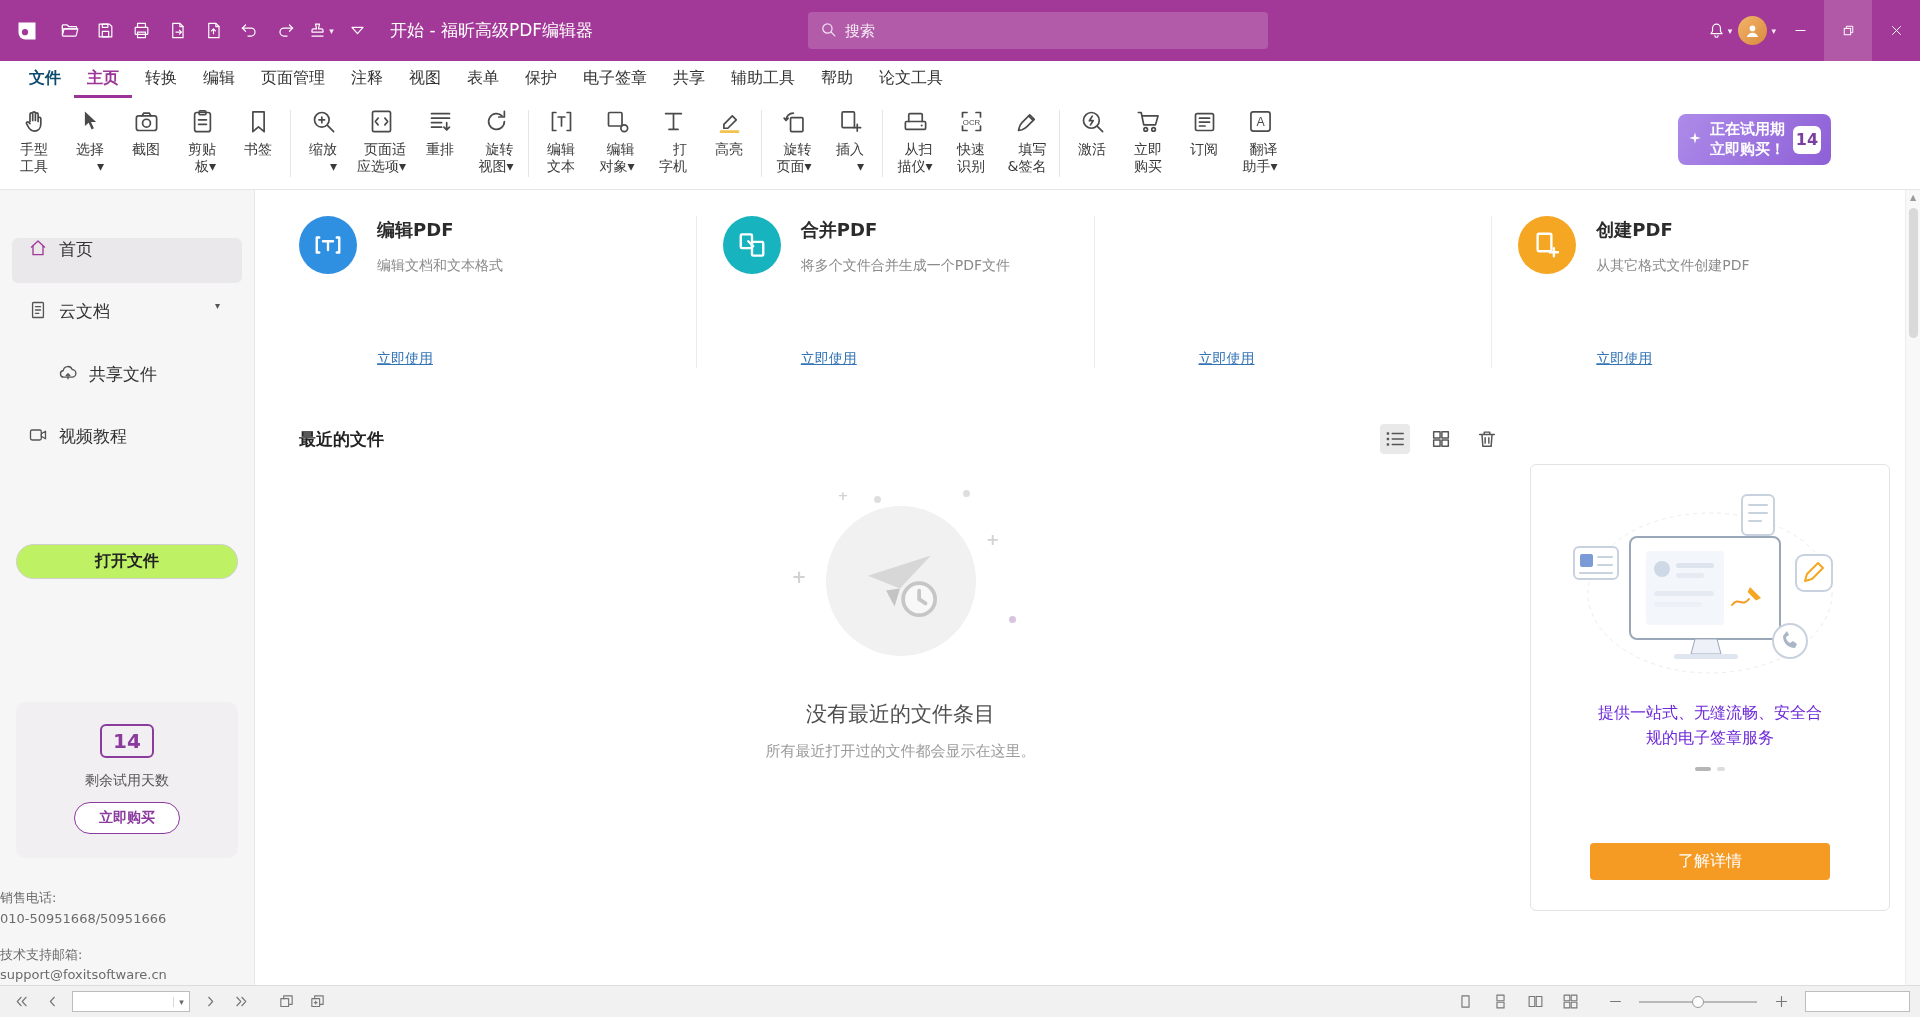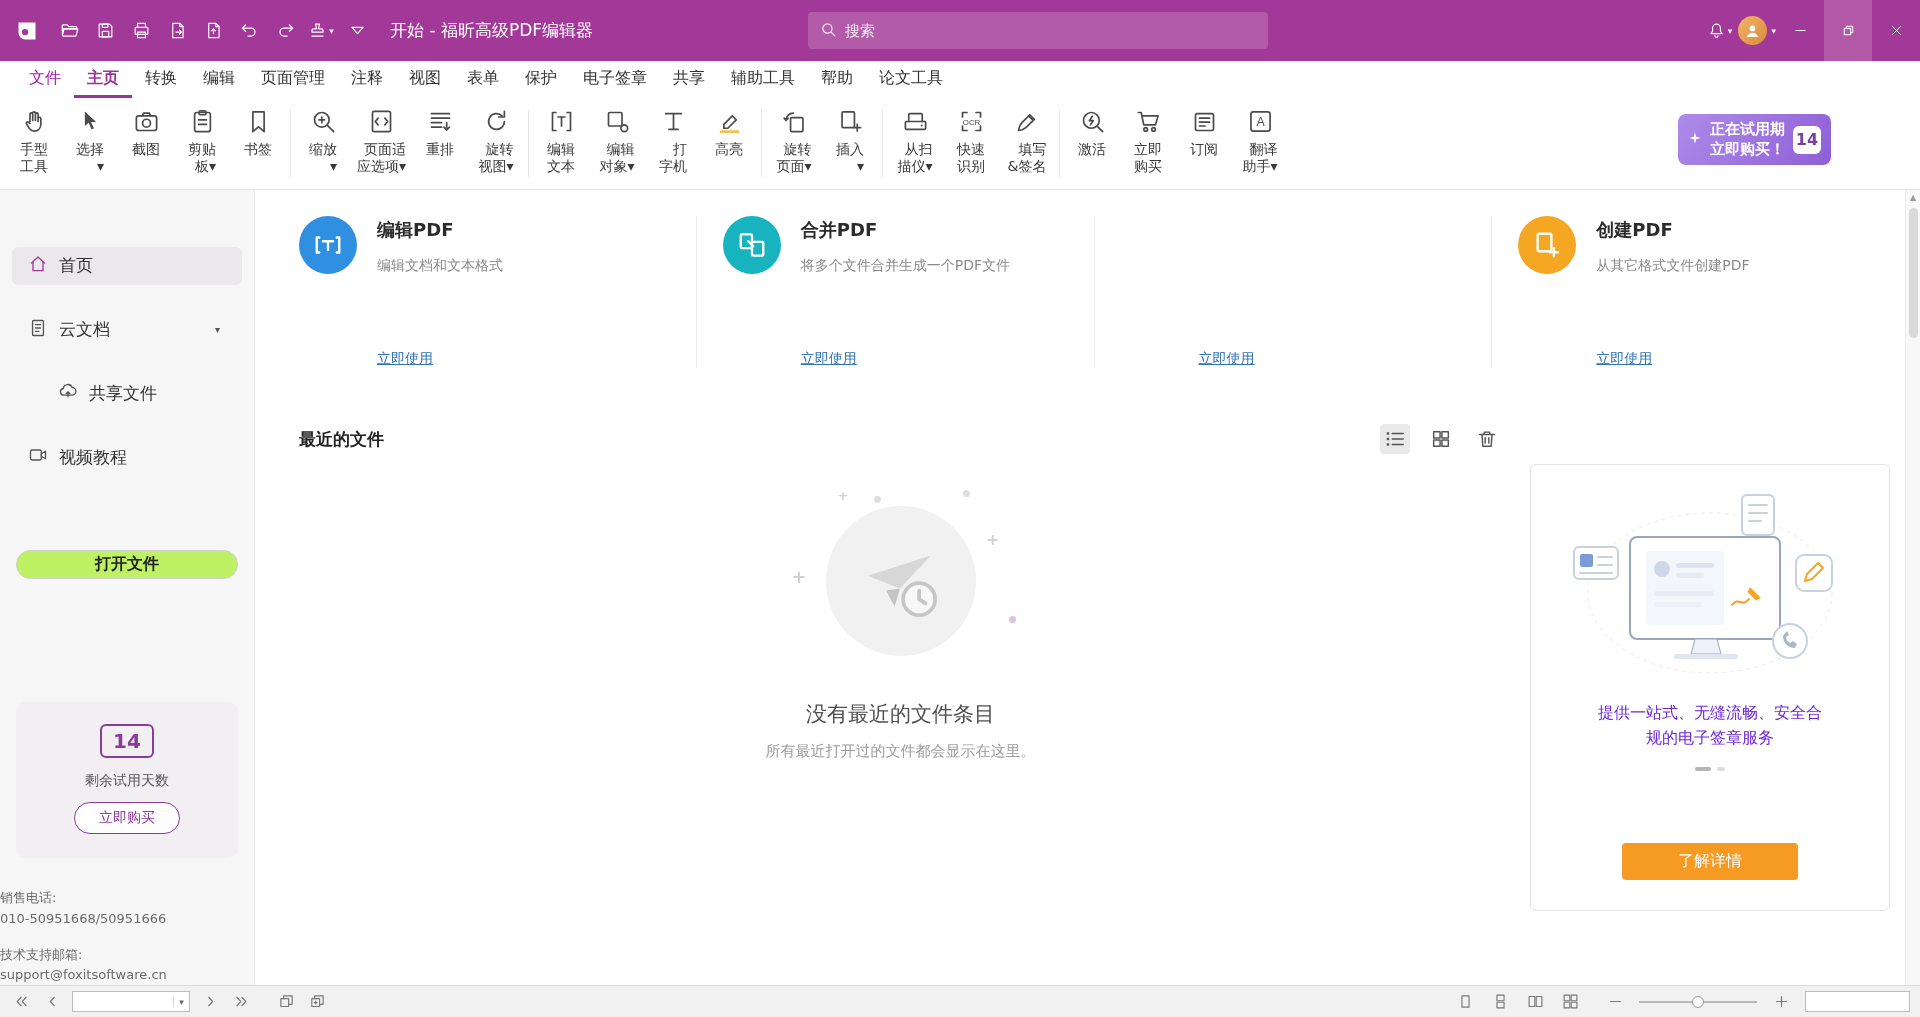--- a/index.html
+++ b/index.html
@@ -22,49 +22,49 @@
   .tb-right{position:absolute;right:0;top:0;height:61px;display:flex;align-items:center}
   .winbtn{width:48px;height:61px;display:flex;align-items:center;justify-content:center;cursor:pointer}
   .winbtn svg{width:17px;height:17px;stroke:#fff;fill:none;stroke-width:1.4}
   .winbtn.restore{background:rgba(255,255,255,.16)}
   .avatar{width:29px;height:29px;border-radius:50%;background:linear-gradient(135deg,#f3b56a,#d98a3e);display:flex;align-items:center;justify-content:center;margin:0 2px}
   .avatar svg{width:17px;height:17px;fill:#fff;stroke:none}
 
   
   .menubar{flex:0 0 37px;display:flex;align-items:stretch;padding-left:16px;background:#fff}
   .menu-item{display:flex;align-items:center;padding:0 13px;font-size:16px;color:#333;cursor:pointer;border-bottom:3px solid transparent}
-  .menu-item.mi-file{font-weight:normal;color:#a21caf}
+  .menu-item.mi-file{font-weight:bold;color:#0c4a6e}
   .menu-item.active{color:#9C3396;font-weight:bold;border-bottom-color:#9C3396}
 
   
   .ribbon{flex:0 0 92px;display:flex;align-items:flex-start;padding-left:6px;border-bottom:1px solid #e6e6e6;position:relative;background:#fff}
   .ri{min-width:56px;padding:9px 6px 4px;display:flex;flex-direction:column;align-items:center;gap:5px;cursor:pointer;border-radius:4px}
   .ri-icon{height:29px;display:flex;align-items:center}
   .ri-icon svg{width:27px;height:27px;stroke:#4a4a4a;fill:none;stroke-width:1.5;stroke-linecap:round;stroke-linejoin:round}
   .ri-label{font-size:14px;line-height:1.18;white-space:pre-line;text-align:right;color:#3a3a3a}
   .ri-sep{width:1px;background:#e5e5e5;align-self:stretch;margin:12px 4px}
   .trial-badge{position:absolute;right:89px;top:16px;height:51px;display:flex;align-items:center;gap:8px;padding:0 10px;border-radius:8px;background:linear-gradient(125deg,#AD8BE9 0%,#8E5FD6 100%);cursor:pointer}
   .trial-badge .tlines{color:#fff;font-size:15px;font-weight:bold;line-height:1.3;white-space:nowrap}
   .trial-days-chip{width:28px;height:28px;background:#fff;border-radius:6px;color:#7B3FA0;font-weight:bold;font-size:16px;display:flex;align-items:center;justify-content:center}
   .tstar svg{width:14px;height:14px;fill:#fff;stroke:none}
 
   
   .bodyrow{flex:1;display:flex;min-height:0}
   .sidebar{flex:0 0 255px;background:#f7f6f7;border-right:1px solid #e7e7e7;display:flex;flex-direction:column;padding-top:48px}
-  .side-item{height:48px;margin:9px 12px 17px;display:flex;align-items:center;gap:11px;padding-left:16px;border-radius:6px;font-size:17px;color:#333;cursor:pointer}
+  .side-item{height:48px;margin:0 12px 17px;display:flex;gap:11px;padding-left:16px;border-radius:6px;font-size:17px;color:#333;cursor:pointer}
   .side-item.active{background:#eae8eb;font-weight:500}
   .side-item.sub{padding-left:46px}
   .si-icon svg{width:20px;height:20px;stroke:#555;fill:none;stroke-width:1.6;stroke-linecap:round;stroke-linejoin:round}
   .side-item.active .si-icon svg{stroke:#A23897}
   .si-caret{margin-left:auto;margin-right:22px;font-size:10px;color:#555}
   .open-btn{margin:57px 16px 0;height:37px;border-radius:19px;border:1px solid #cfcfcf;background:#bef264;font-size:16px;font-weight:bold;color:#222;cursor:pointer;font-family:inherit}
   .trial-card{margin:123px 16px 0;background:#f1eff1;border-radius:10px;padding:22px 10px 24px;display:flex;flex-direction:column;align-items:center}
   .trial-days{font-size:20px;font-weight:bold;color:#8B3A9E;border:2px solid #8B3A9E;border-radius:6px;padding:3px 11px}
   .trial-cap{font-size:14px;color:#555;margin-top:14px}
-  .trial-buy{margin-top:12px;padding:6px 24px;border-radius:16px;border:1.5px solid #8B3A9E;background:#fff;color:#8B3A9E;font-size:14px;font-weight:normal;cursor:pointer;font-family:inherit}
+  .trial-buy{margin-top:12px;padding:6px 24px;border-radius:16px;border:1.5px solid #8B3A9E;background:#fff;color:#8B3A9E;font-size:14px;font-weight:bold;cursor:pointer;font-family:inherit}
   .contact{margin-top:30px;font-size:13px;color:#6b6b6b;line-height:1.55}
   .contact .gap{margin-top:16px}
 
   
   .content{flex:1;position:relative;padding:0 30px 0 44px;overflow:hidden;background:#fff}
   .sec-title{font-size:17px;font-weight:bold;color:#222}
   .sec-sub{font-size:13px;color:#9a9a9a;margin-left:6px}
   .tools-head{margin-top:47px}
   .cards{margin-top:26px;display:grid;grid-template-columns:repeat(4,1fr)}
   .card{display:flex;flex-direction:column;min-height:152px;padding-right:26px}
@@ -91,21 +91,21 @@
   .deco{position:absolute;color:#d2d2d2;font-weight:bold}
   .deco.dot{width:7px;height:7px;border-radius:50%;background:#dedede}
   .empty-title{font-size:21px;color:#4f4f4f;margin-top:24px;font-weight:500}
   .empty-sub{font-size:15px;color:#9b9b9b;margin-top:14px}
 
   .promo{flex:0 0 360px;height:447px;border:1px solid #e3e3e3;border-radius:6px;margin-top:40px;display:flex;flex-direction:column;align-items:center;padding:24px 24px 30px;background:#fff}
   .promo-text{margin-top:4px;font-size:16px;color:#6d28d9;text-align:center;line-height:1.55}
   .dots{margin-top:16px;display:flex;gap:6px;align-items:center}
   .dot-pill{height:4px;border-radius:2px;background:#ddd;width:8px}
   .dot-pill.on{width:16px;background:#b5b5b5}
-  .promo-btn{margin-top:auto;width:176px;height:37px;background:#F59A23;border:none;border-radius:4px;color:#fff;font-size:16px;cursor:pointer;font-family:inherit}
+  .promo-btn{margin-top:auto;width:240px;height:37px;background:#F59A23;border:none;border-radius:4px;color:#fff;font-size:16px;cursor:pointer;font-family:inherit}
 
   .vscroll{position:absolute;right:0;top:0;bottom:0;width:15px;background:#f8f8f8;border-left:1px solid #ededed;display:flex;flex-direction:column;align-items:center}
   .vscroll .up{font-size:8px;color:#999;padding-top:3px}
   .vscroll .thumb{width:9px;height:130px;border-radius:5px;background:#d9d9d9;margin-top:6px}
 
   
   .statusbar{flex:0 0 32px;background:#f2f1f2;border-top:1px solid #dcdcdc;display:flex;align-items:center;padding:0 10px;color:#666}
   .sb-left{display:flex;align-items:center;gap:9px}
   .sb-btn{width:22px;height:22px;display:flex;align-items:center;justify-content:center;cursor:pointer}
   .sb-btn svg{width:17px;height:17px;stroke:#777;fill:none;stroke-width:1.6;stroke-linecap:round;stroke-linejoin:round}

